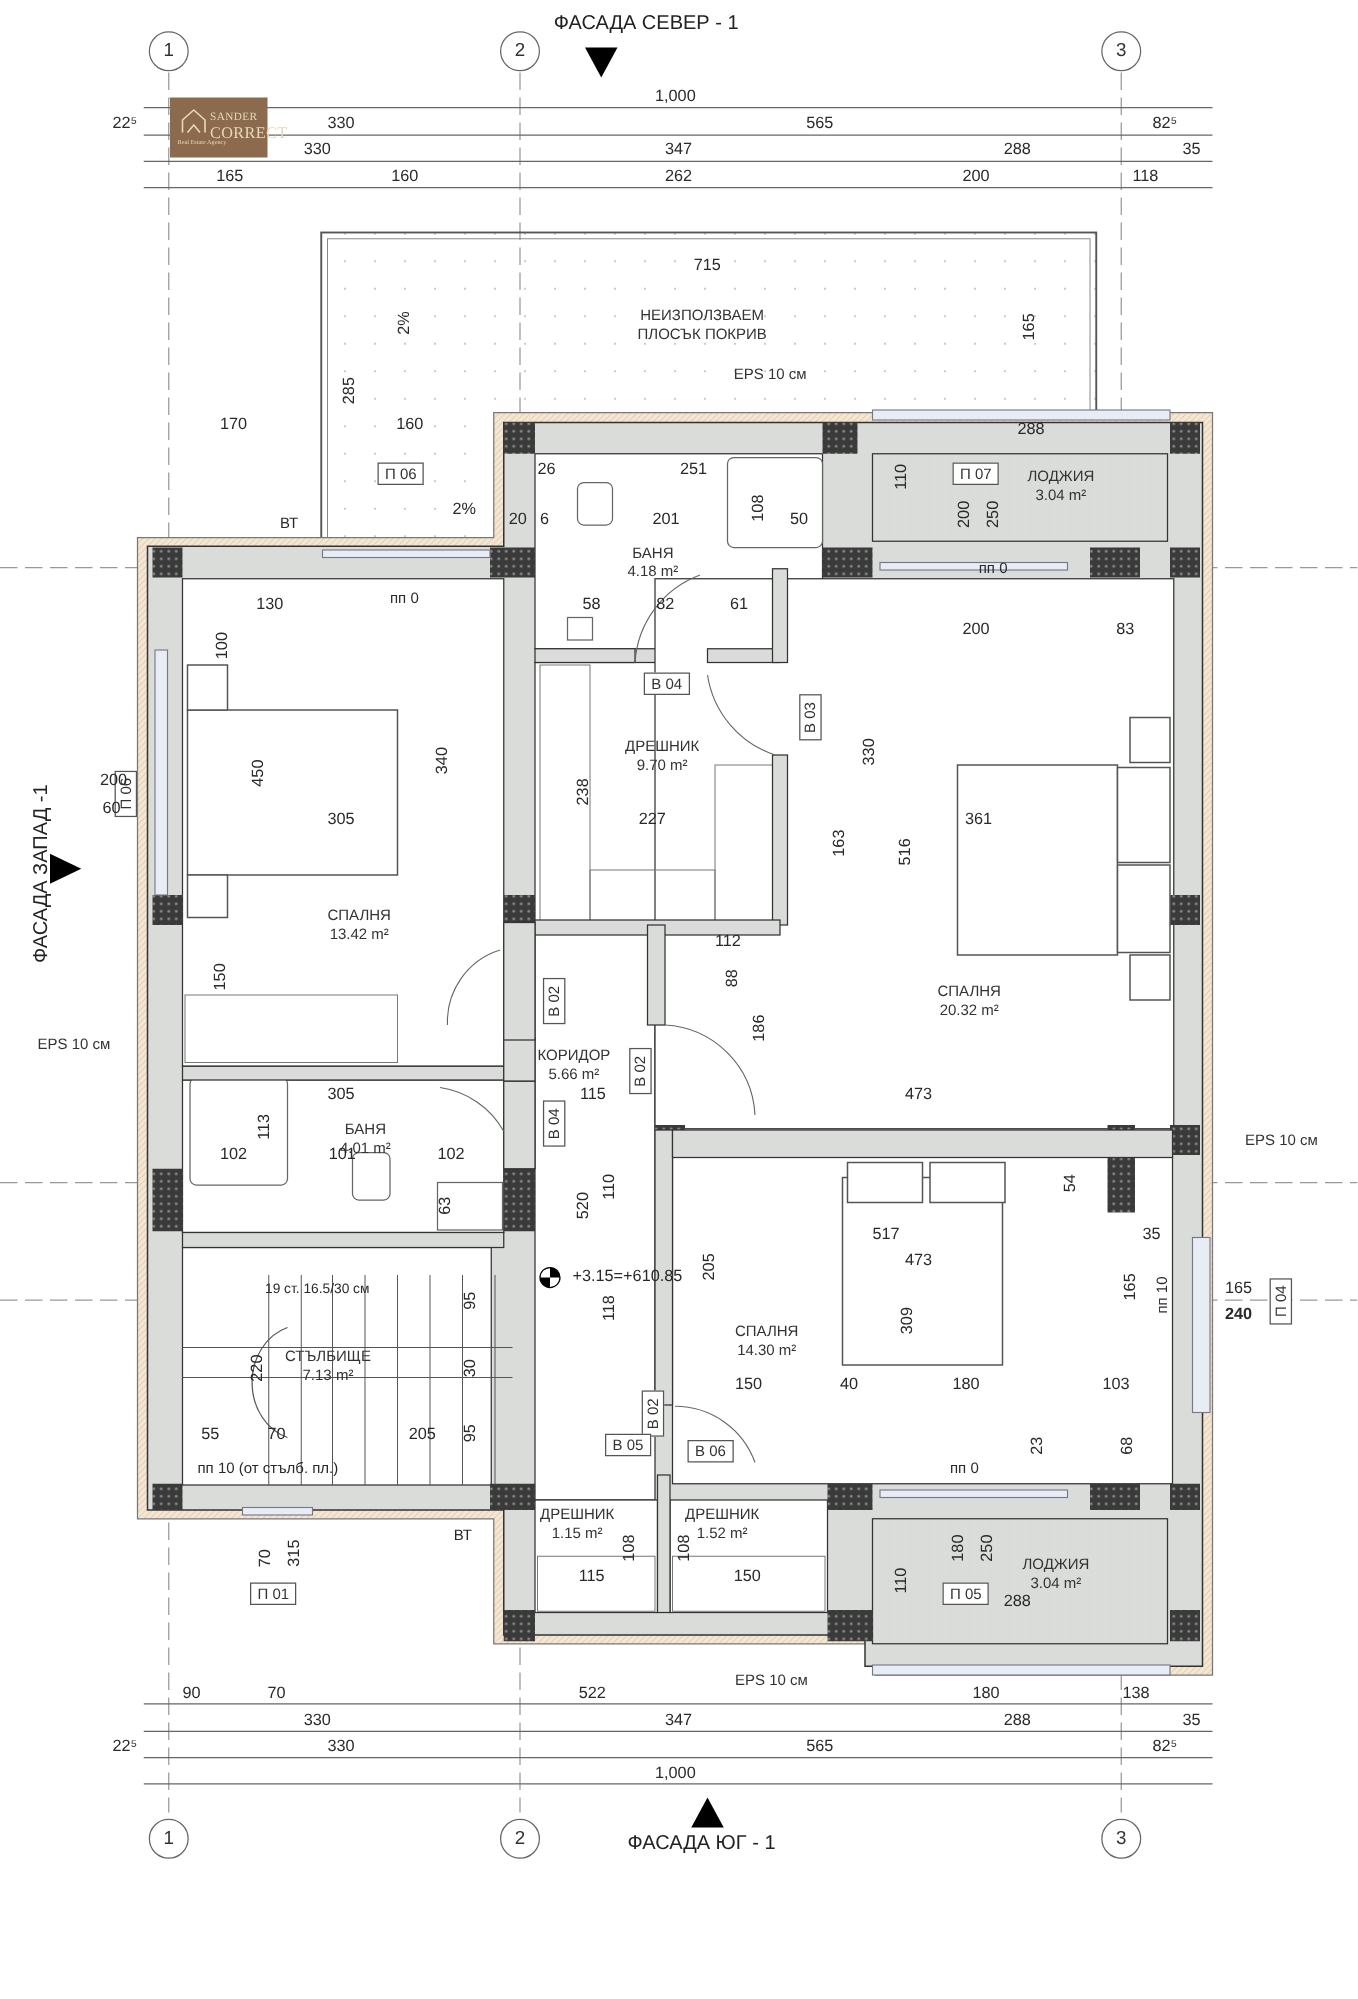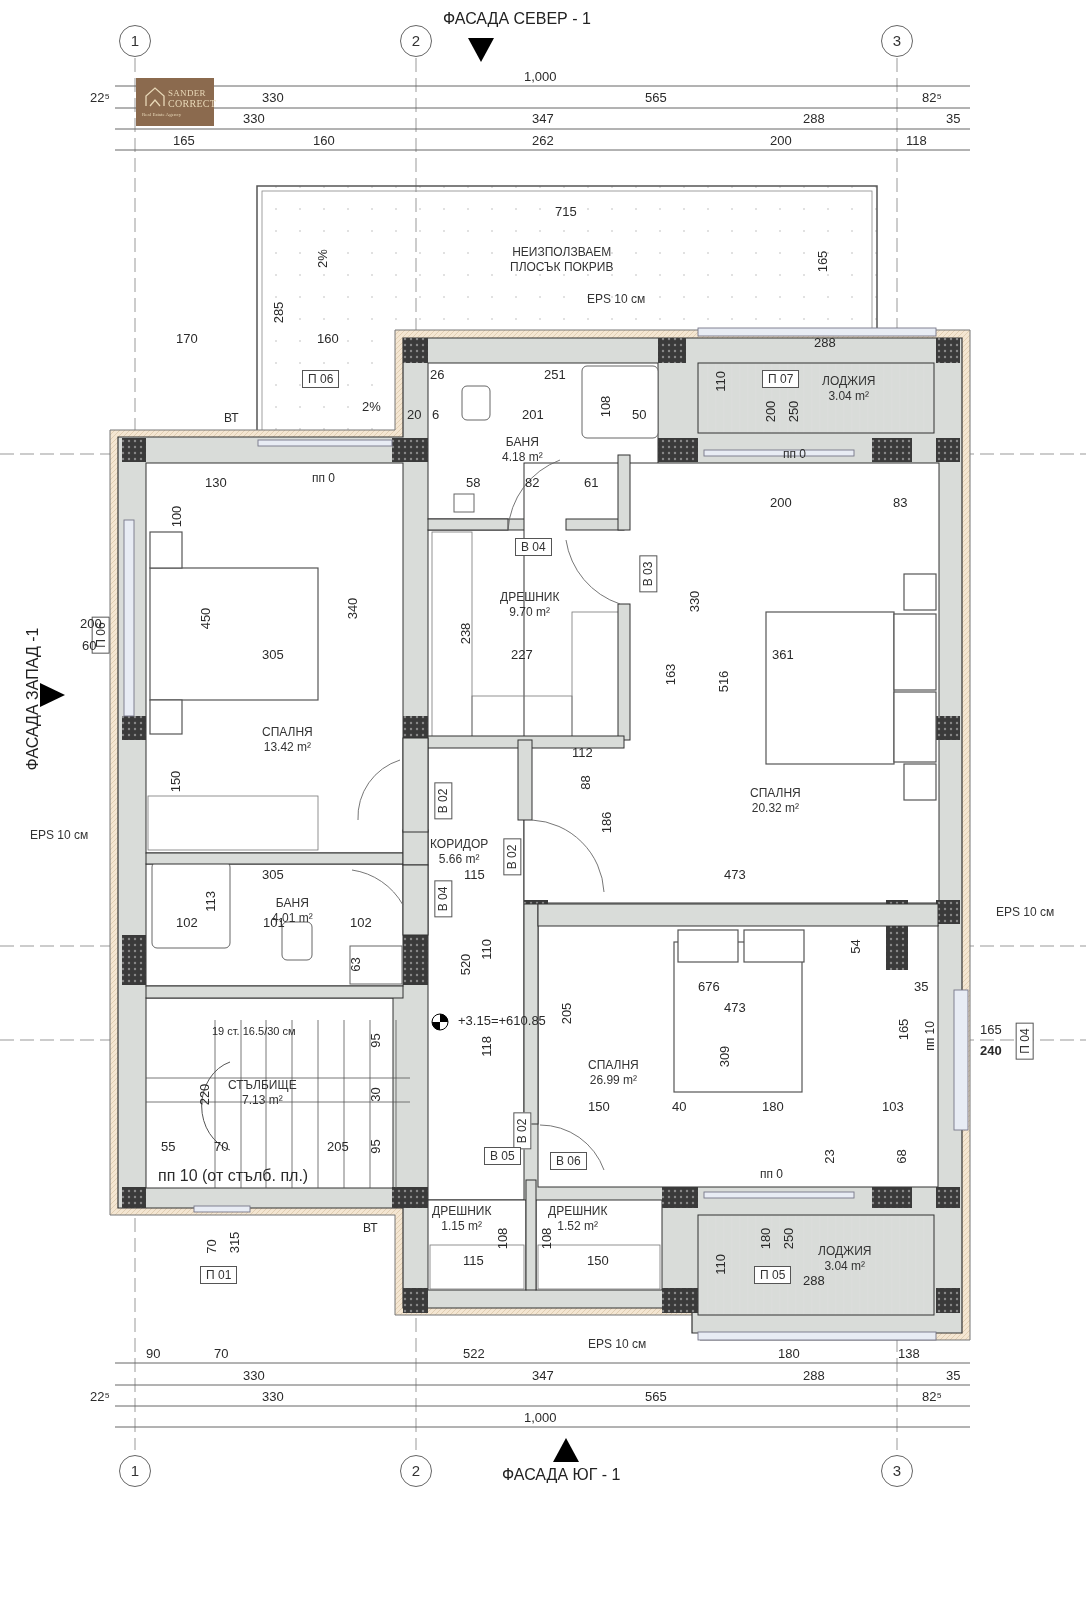--- a/index.html
+++ b/index.html
@@ -6,21 +6,21 @@
   body{width:1086px;height:1599px;position:relative;overflow:hidden;font-family:"Liberation Sans",sans-serif;color:#222;}
   #plan{position:absolute;left:0;top:0;}
   .t{position:absolute;font-size:13px;color:#2a2a2a;white-space:nowrap;line-height:1;}
   .tv{transform:rotate(-90deg);transform-origin:center center;}
   .room{position:absolute;text-align:center;font-size:12px;line-height:15px;color:#333;white-space:nowrap;}
   .tag{position:absolute;border:1px solid #555;background:#fff;font-size:12px;padding:2px 5px;line-height:1;color:#333;white-space:nowrap;}
   .axis{position:absolute;width:30px;height:30px;border:1px solid #666;border-radius:50%;text-align:center;line-height:30px;font-size:15px;color:#333;background:#fff;}
   .facade{position:absolute;font-size:16px;color:#222;white-space:nowrap;}
   .logo{position:absolute;left:136px;top:78px;width:78px;height:48px;background:#8b6a4e;color:#e8d8b8;font-family:"Liberation Serif",serif;}
   .logo .n1{position:absolute;left:32px;top:10px;font-size:9px;letter-spacing:.3px;}
-  .logo .n2{position:absolute;left:32px;top:20px;font-size:10px;letter-spacing:.3px;font-family:Liberation Serif, serif;}
+  .logo .n2{position:absolute;left:32px;top:20px;font-size:13px;letter-spacing:.3px;font-family:Liberation Serif, serif;}
   .logo .n3{position:absolute;left:6px;top:34px;font-size:5px;}
   .logo .house{position:absolute;left:8px;top:8px;width:22px;height:22px;}
   .eps{position:absolute;font-size:12px;color:#333;white-space:nowrap;}
 </style>
 </head>
 <body>
 
 <svg id="plan" width="1086" height="1599" viewBox="0 0 1086 1599" xmlns="http://www.w3.org/2000/svg">
   <defs>
     <pattern id="hatch" width="6" height="6" patternUnits="userSpaceOnUse">
@@ -304,24 +304,24 @@
 </div>
 <div class="room" style="left:272px;top:896px;">
   <div>БАНЯ</div>
   <div>4.01 m²</div>
 </div>
 <div class="room" style="left:228px;top:1078px;">
   <div>СТЪЛБИЩЕ</div>
   <div>7.13 m²</div>
 </div>
 <span class="t" style="left:212px;top:1026px;font-size:11px;">19 ст. 16.5/30 см</span>
-<span class="t" style="left:158px;top:1168px;font-size:16px;">пп 10 (от стълб. пл.)</span>
+<span class="t" style="left:158px;top:1168px;font-size:12px;">пп 10 (от стълб. пл.)</span>
 <div class="room" style="left:588px;top:1058px;">
   <div>СПАЛНЯ</div>
-  <div>26.99 m²</div>
+  <div>14.30 m²</div>
 </div>
 <div class="room" style="left:432px;top:1204px;">
   <div>ДРЕШНИК</div>
   <div>1.15 m²</div>
 </div>
 <div class="room" style="left:548px;top:1204px;">
   <div>ДРЕШНИК</div>
   <div>1.52 m²</div>
 </div>
 <div class="room" style="left:818px;top:1244px;">
@@ -378,21 +378,21 @@
 <span class="t" style="left:262px;top:868px;">305</span>
 <span class="t tv" style="left:200px;top:895px;">113</span>
 <span class="t" style="left:176px;top:916px;">102</span>
 <span class="t" style="left:263px;top:916px;">101</span>
 <span class="t" style="left:350px;top:916px;">102</span>
 <span class="t tv" style="left:348px;top:958px;">63</span>
 <span class="t tv" style="left:455px;top:958px;">520</span>
 <span class="t tv" style="left:476px;top:943px;">110</span>
 <span class="t tv" style="left:476px;top:1040px;">118</span>
 <span class="t tv" style="left:556px;top:1007px;">205</span>
-<span class="t" style="left:698px;top:980px;">676</span>
+<span class="t" style="left:698px;top:980px;">517</span>
 <span class="t" style="left:724px;top:1001px;">473</span>
 <span class="t tv" style="left:714px;top:1050px;">309</span>
 <span class="t tv" style="left:848px;top:940px;">54</span>
 <span class="t" style="left:914px;top:980px;">35</span>
 <span class="t tv" style="left:893px;top:1023px;">165</span>
 <span class="t" style="left:980px;top:1023px;">165</span>
 <span class="t" style="left:980px;top:1044px;font-weight:bold;">240</span>
 <span class="t" style="left:588px;top:1100px;">150</span>
 <span class="t" style="left:672px;top:1100px;">40</span>
 <span class="t" style="left:762px;top:1100px;">180</span>

